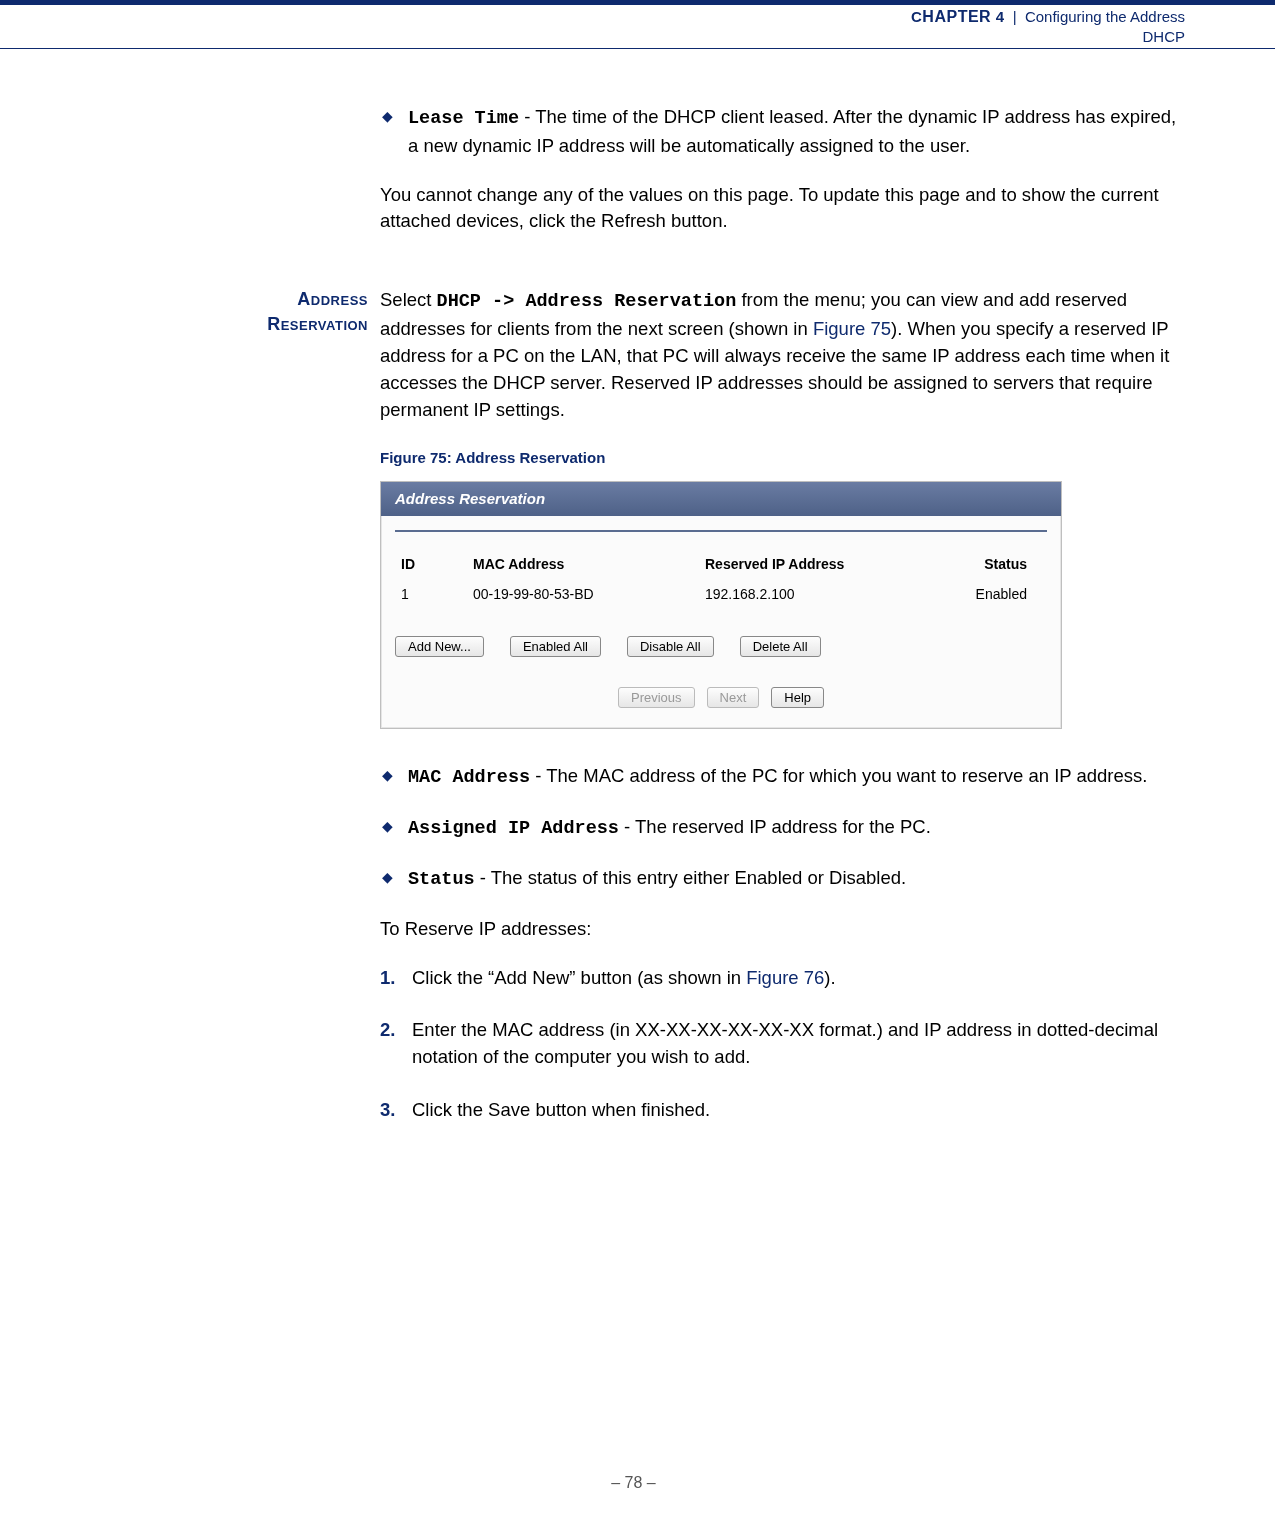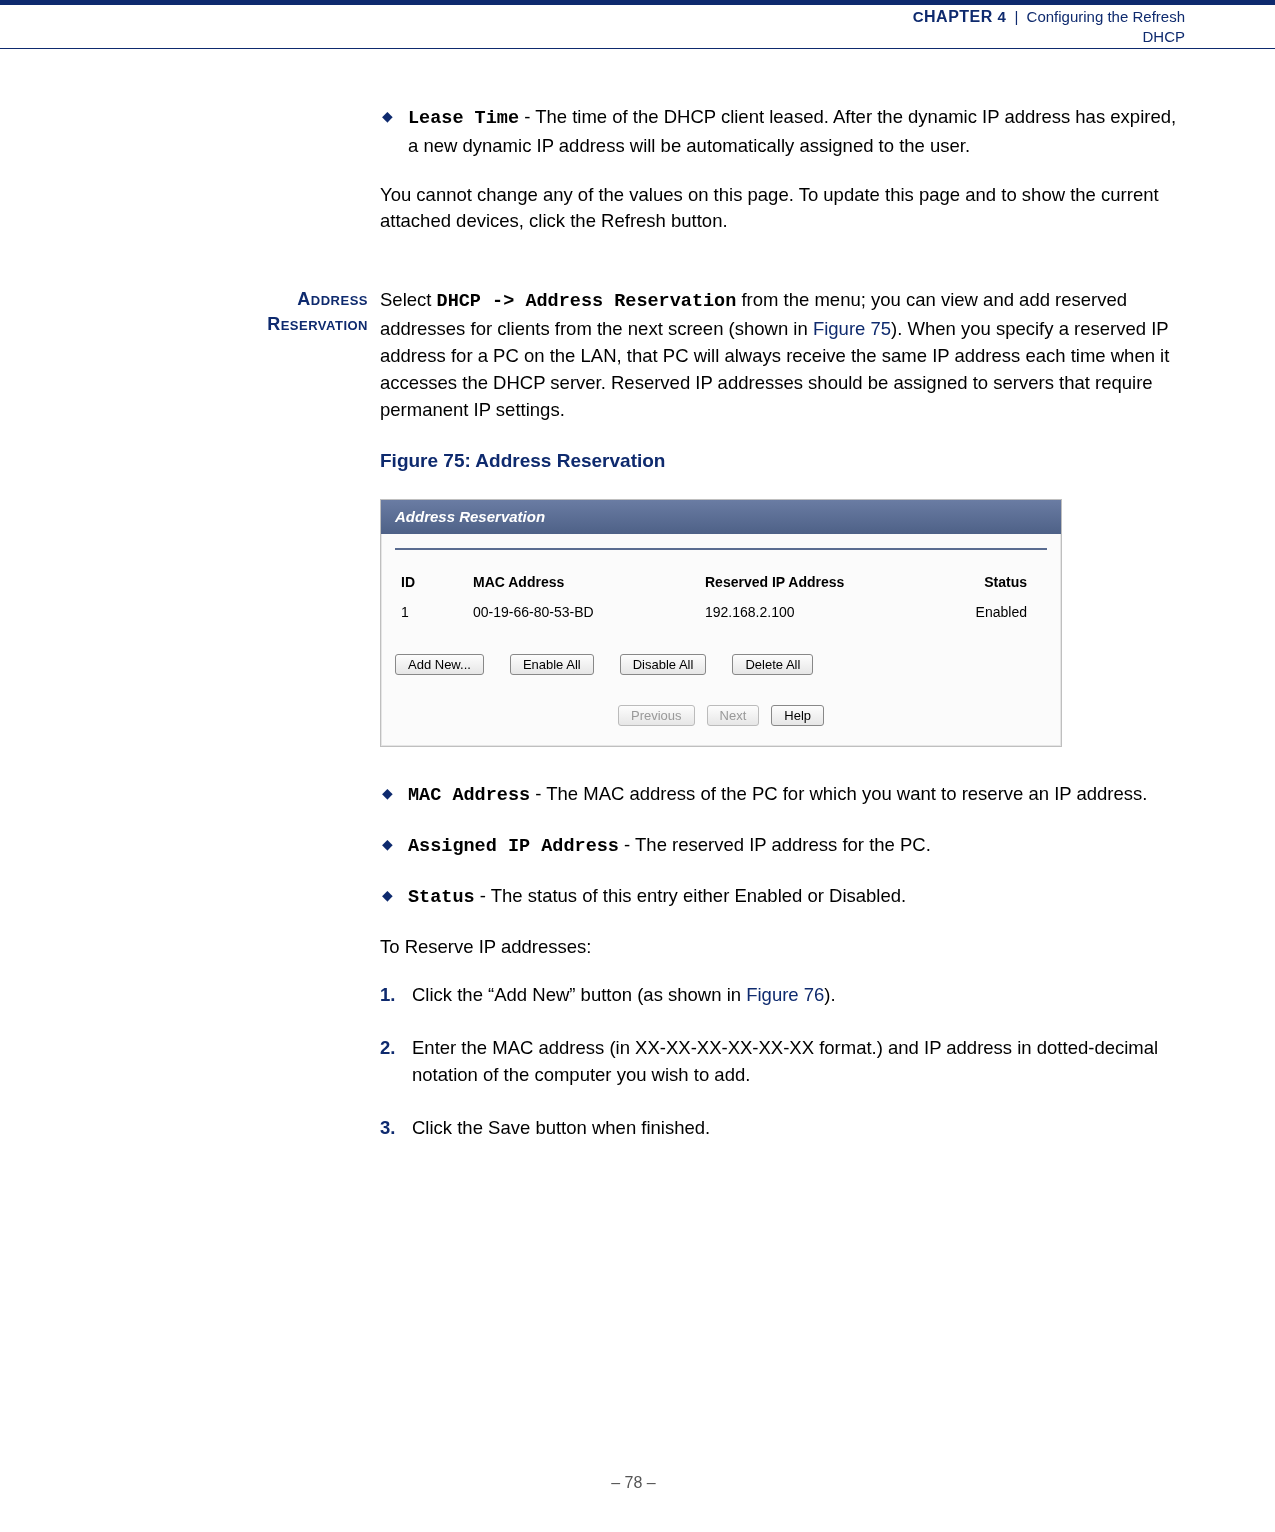--- a/index.html
+++ b/index.html
@@ -78,22 +78,22 @@
     top: 2px;
     color: #0e2a6e;
     font-size: 14px;
   }
   .b { font-weight: bold; font-family: Liberation Mono, monospace; }
   .para { margin: 22px 0; }
   .link { color: #0e2a6e; }
   .fig-caption {
     color: #0e2a6e;
     font-weight: bold;
-    font-size: 19px;
-    margin: 24px 0 24px 0;
+    font-size: 15px;
+    margin: 24px 0 12px 0;
   }
   
   .router-shot {
     width: 680px;
     background: #fbfbfb;
     border: 1px solid #bfbfbf;
     box-shadow: 0 0 0 1px #e5e5e5 inset;
     font-family: Arial, sans-serif;
     font-size: 14px;
     color: #000;
@@ -183,21 +183,21 @@
   }
 </style>
 </head>
 <body>
 
 <div class="page">
   <div class="header-bar">
     <div class="chap-label">
       <span class="sc"><span>C</span><span style="font-size:16px">HAPTER</span> <span>4</span></span>
       <span class="pipe">|</span>
-      <span class="title">Configuring the Refresh</span>
+      <span class="title">Configuring the Address</span>
     </div>
     <div class="sub">DHCP</div>
   </div>
 
   <div class="content">
 
     <div class="row">
       <div class="side-col"></div>
       <div class="main-col">
         <ul class="diamond">
@@ -228,29 +228,29 @@
             <table class="router-table">
               <tbody>
                   <tr>
                 <th style="width:60px">ID</th>
                 <th style="width:220px">MAC Address</th>
                 <th>Reserved IP Address</th>
                 <th class="status-col" style="width:110px">Status</th>
               </tr>
               <tr>
                 <td>1</td>
-                <td>00-19-66-80-53-BD</td>
+                <td>00-19-99-80-53-BD</td>
                 <td>192.168.2.100</td>
                 <td class="status-col">Enabled</td>
               </tr>
             </tbody>
               </table>
             <div class="router-btns">
               <button class="rbtn">Add New...</button>
-              <button class="rbtn">Enable All</button>
+              <button class="rbtn">Enabled All</button>
               <button class="rbtn">Disable All</button>
               <button class="rbtn">Delete All</button>
             </div>
             <div class="router-pager">
               <button class="rbtn disabled">Previous</button>
               <button class="rbtn disabled">Next</button>
               <button class="rbtn">Help</button>
             </div>
           </div>
         </div>

